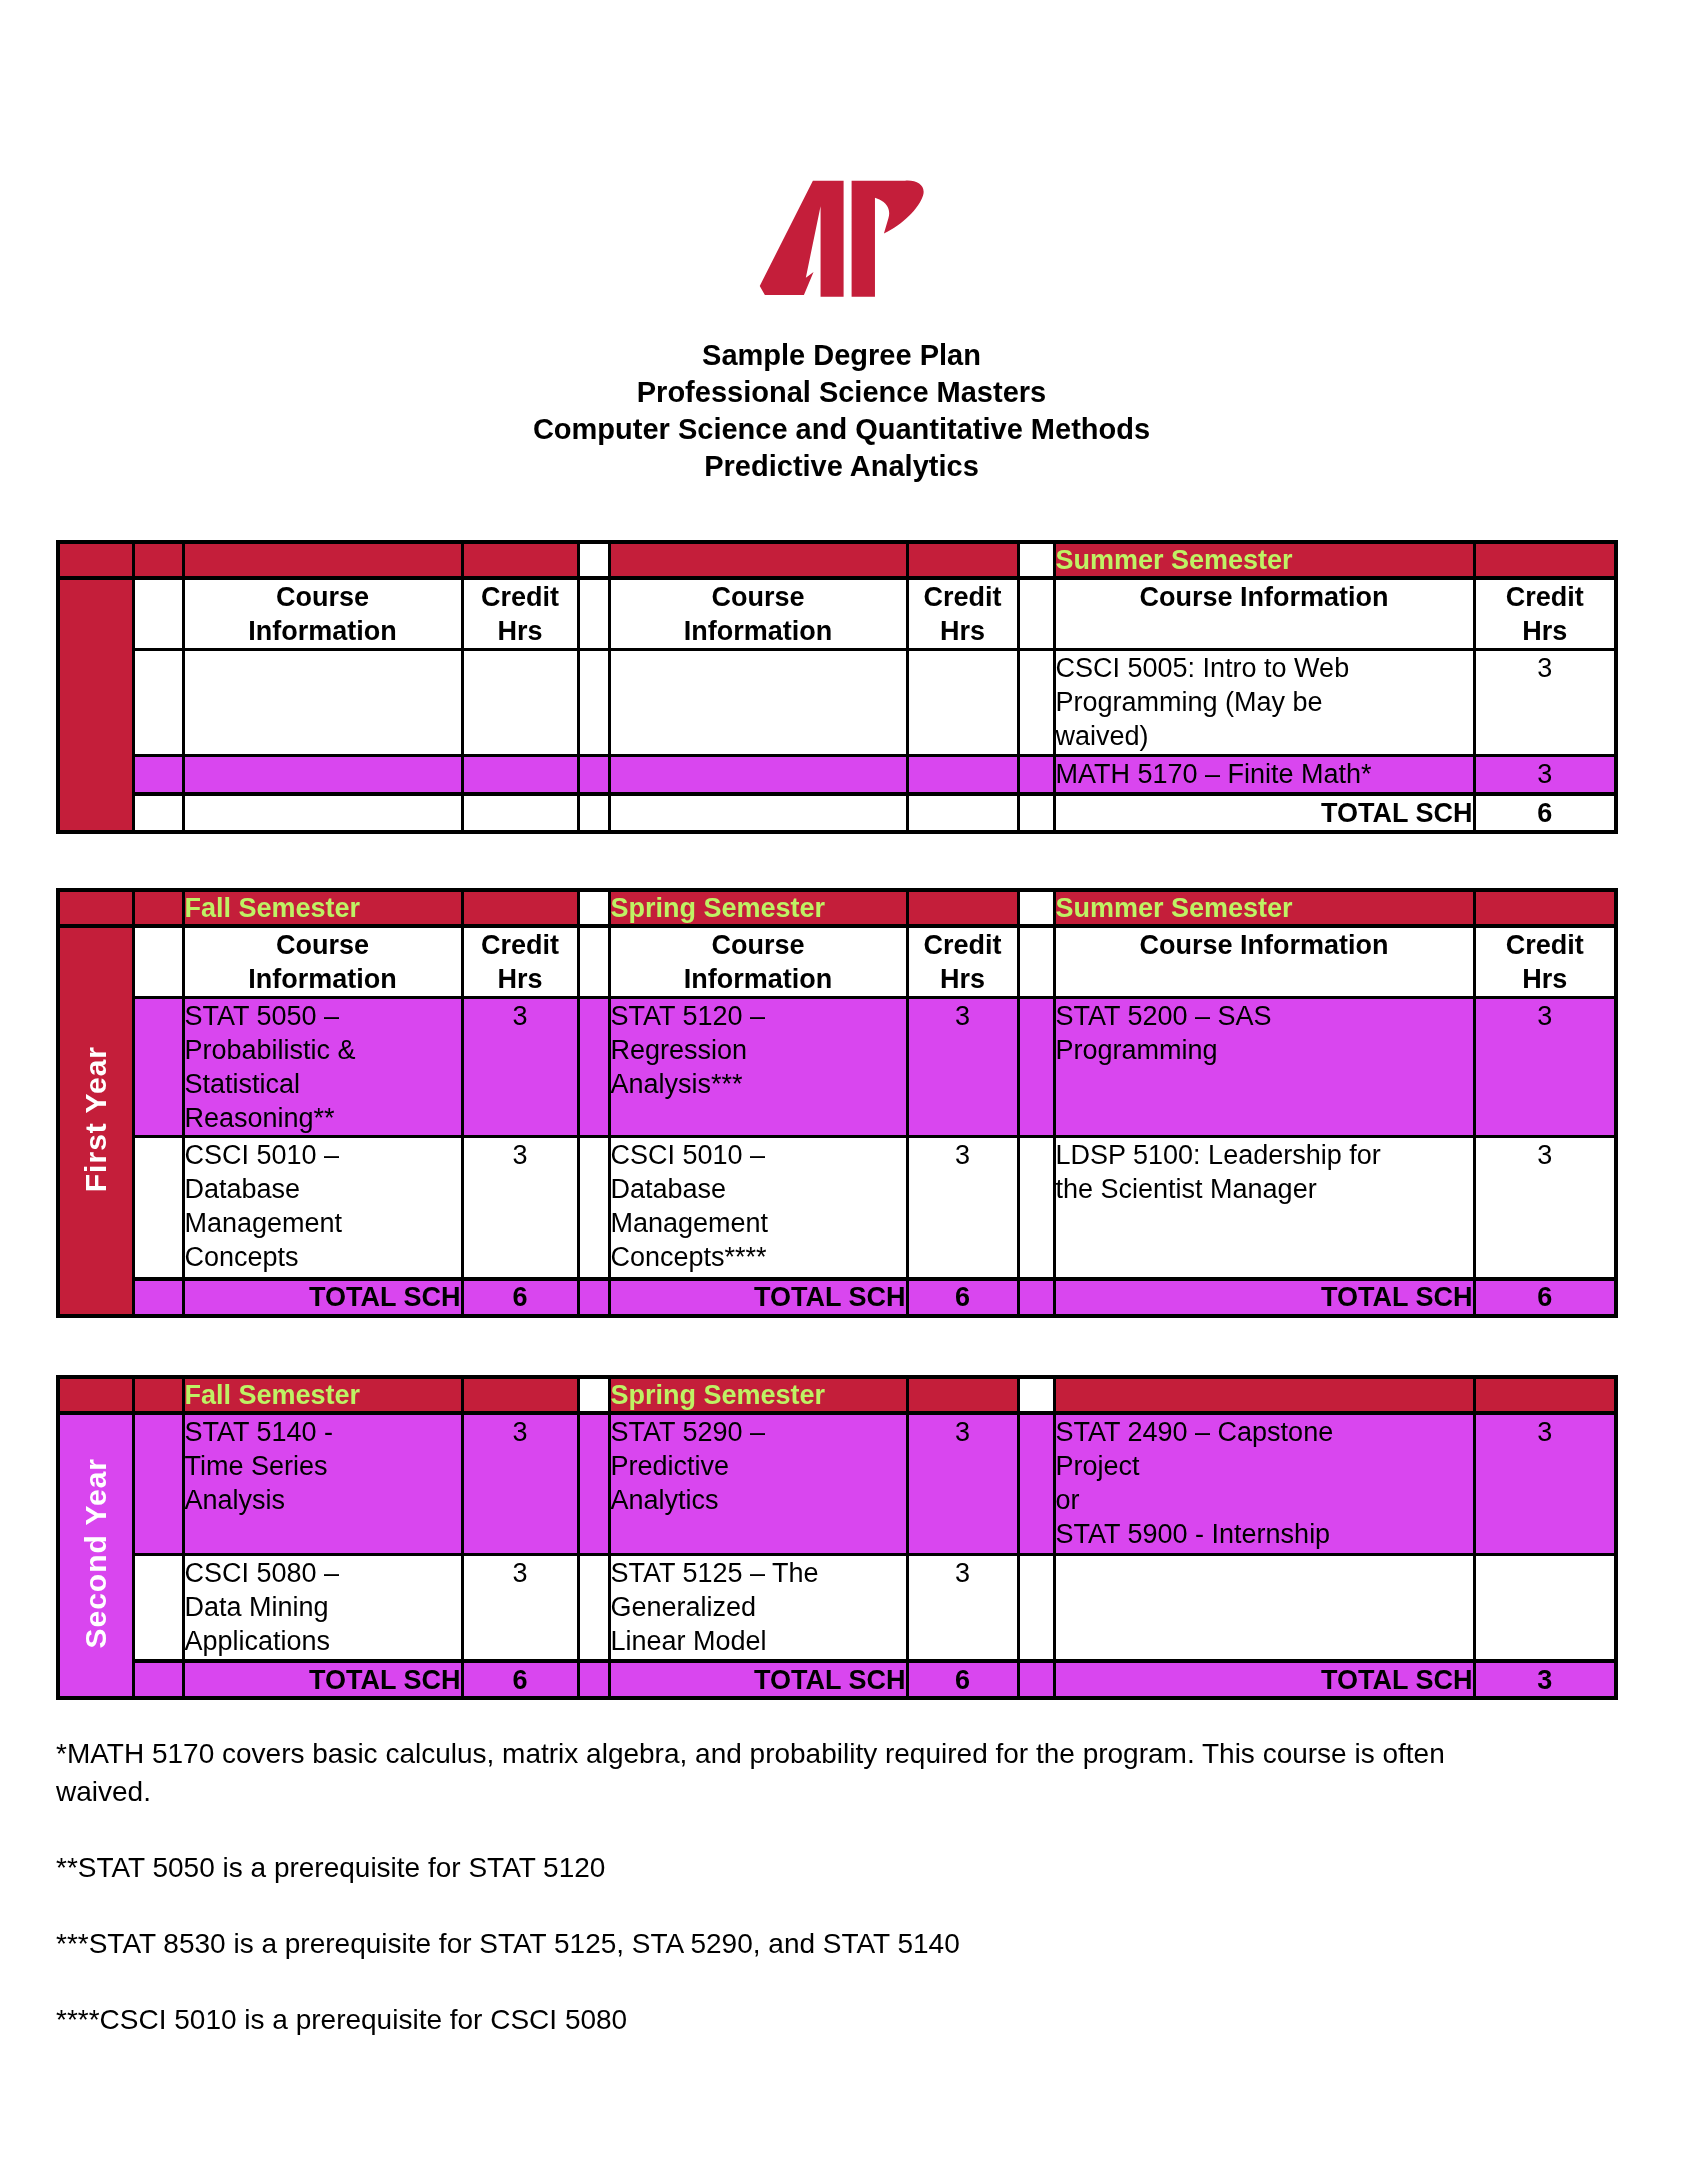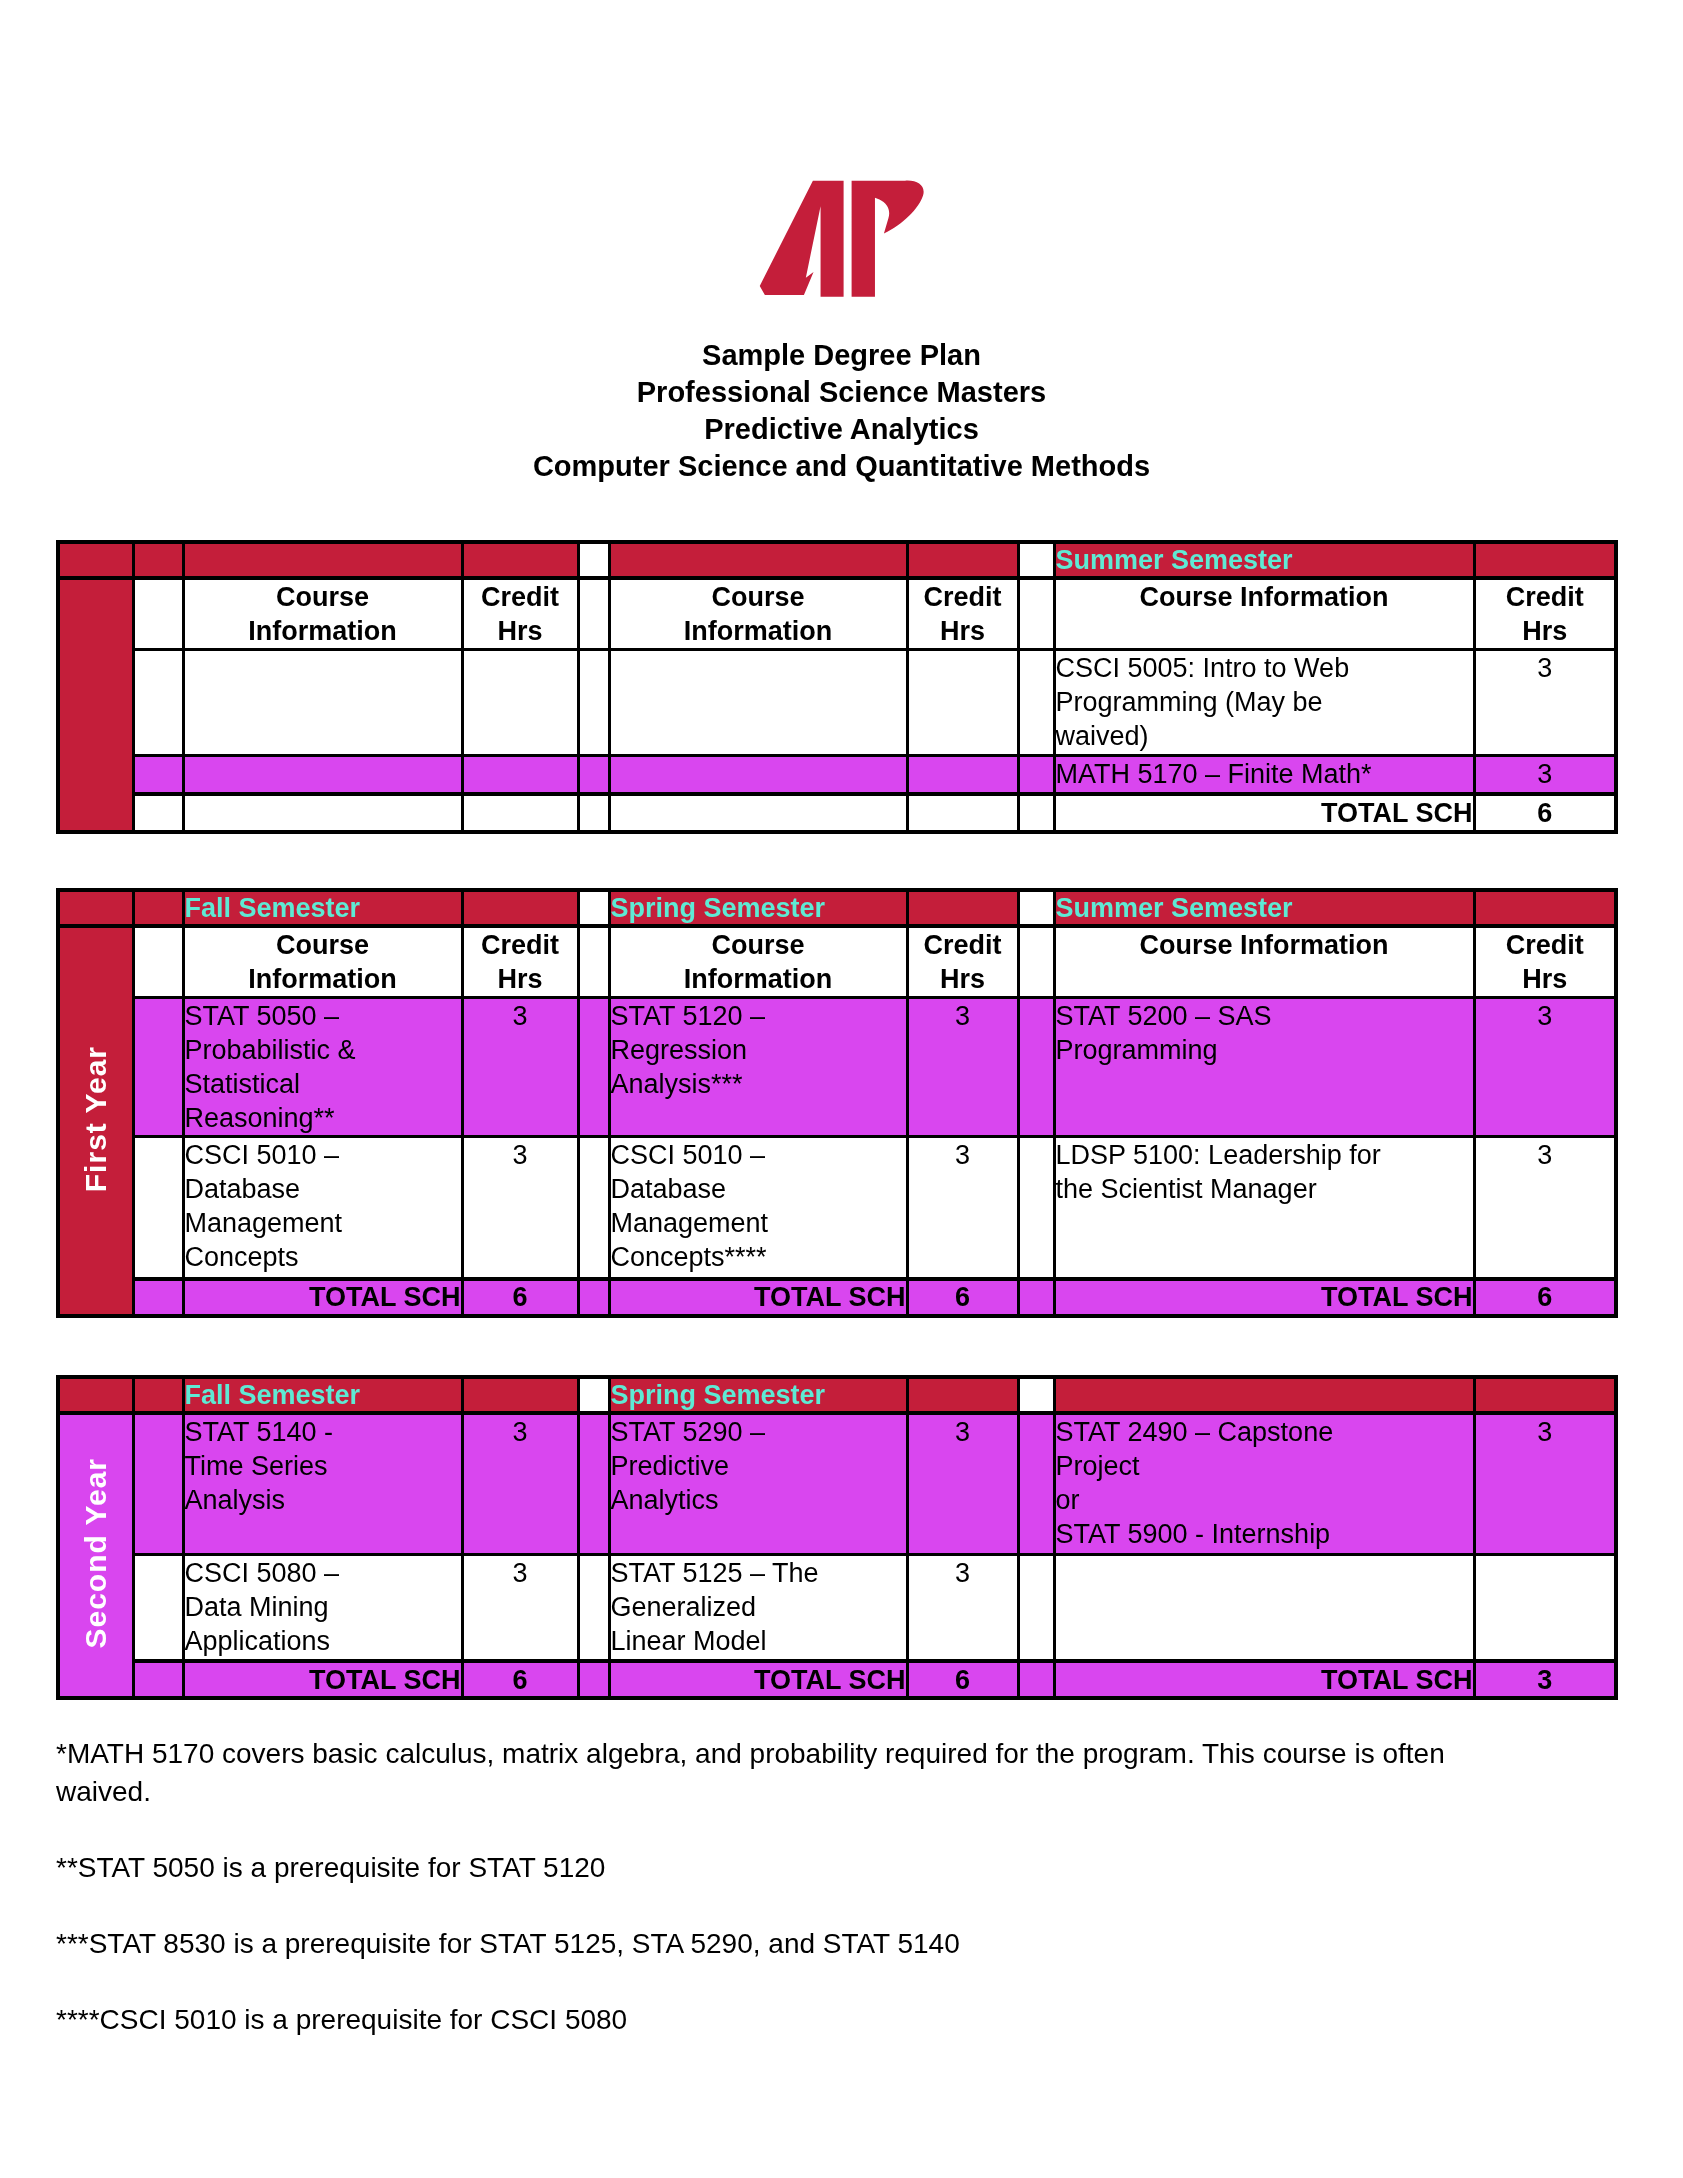--- a/index.html
+++ b/index.html
@@ -24,21 +24,21 @@
   .t3 { top:1375px; }
   .plan-table td { border:3px solid #000; padding:0; overflow:hidden; }
   tr.banner-row td { border-bottom-width:4px; }
   tr.total-row td { border-top-width:4px; }
 
   .red  { background:#C41E3A; }
   .wht  { background:#ffffff; }
   tr.gray > td { background:#d946ef; }
 
   .banner {
-    color:#5eead4; font-weight:bold; font-size:27px; line-height:32px;
+    color:#bef264; font-weight:bold; font-size:27px; line-height:32px;
     padding:1px 8px; text-align:left; vertical-align:middle;
   }
   .sidebar { background:#C41E3A; text-align:center; vertical-align:middle; }
   .year-label {
     display:inline-block; writing-mode:vertical-rl; transform:rotate(180deg);
     color:#fff; font-weight:bold; font-size:30px; white-space:nowrap; letter-spacing:1px;
   }
   .course, .credit, .hdr-course, .hdr-credit {
     font-size:27px; line-height:34px; vertical-align:top; white-space:pre-line;
   }
@@ -72,22 +72,22 @@
     <g fill="#C41E3A">
       <path d="M234,115 L330,115 L330,478 L258,478 L258,195 L212,418 L236,400 L206,472 L84,472 L68,444 Z"></path>
       <path d="M355,115 L522,115 C562,112 588,132 578,162 C566,200 516,252 456,280 L470,232 C478,206 466,186 442,174 L428,168 L428,478 L355,478 Z"></path>
     </g>
   </svg>
 </div>
 
 <div class="title-block">
   <div class="title-line">Sample Degree Plan</div>
   <div class="title-line">Professional Science Masters</div>
+  <div class="title-line">Computer Science and Quantitative Methods</div>
   <div class="title-line">Predictive Analytics</div>
-  <div class="title-line">Computer Science and Quantitative Methods</div>
 </div>
 
 <table class="plan-table t1">
   <colgroup>
     <col style="width:75px">
       <col style="width:50px">
       <col style="width:279px">
       <col style="width:116px">
     <col style="width:31px">
       <col style="width:298px">

